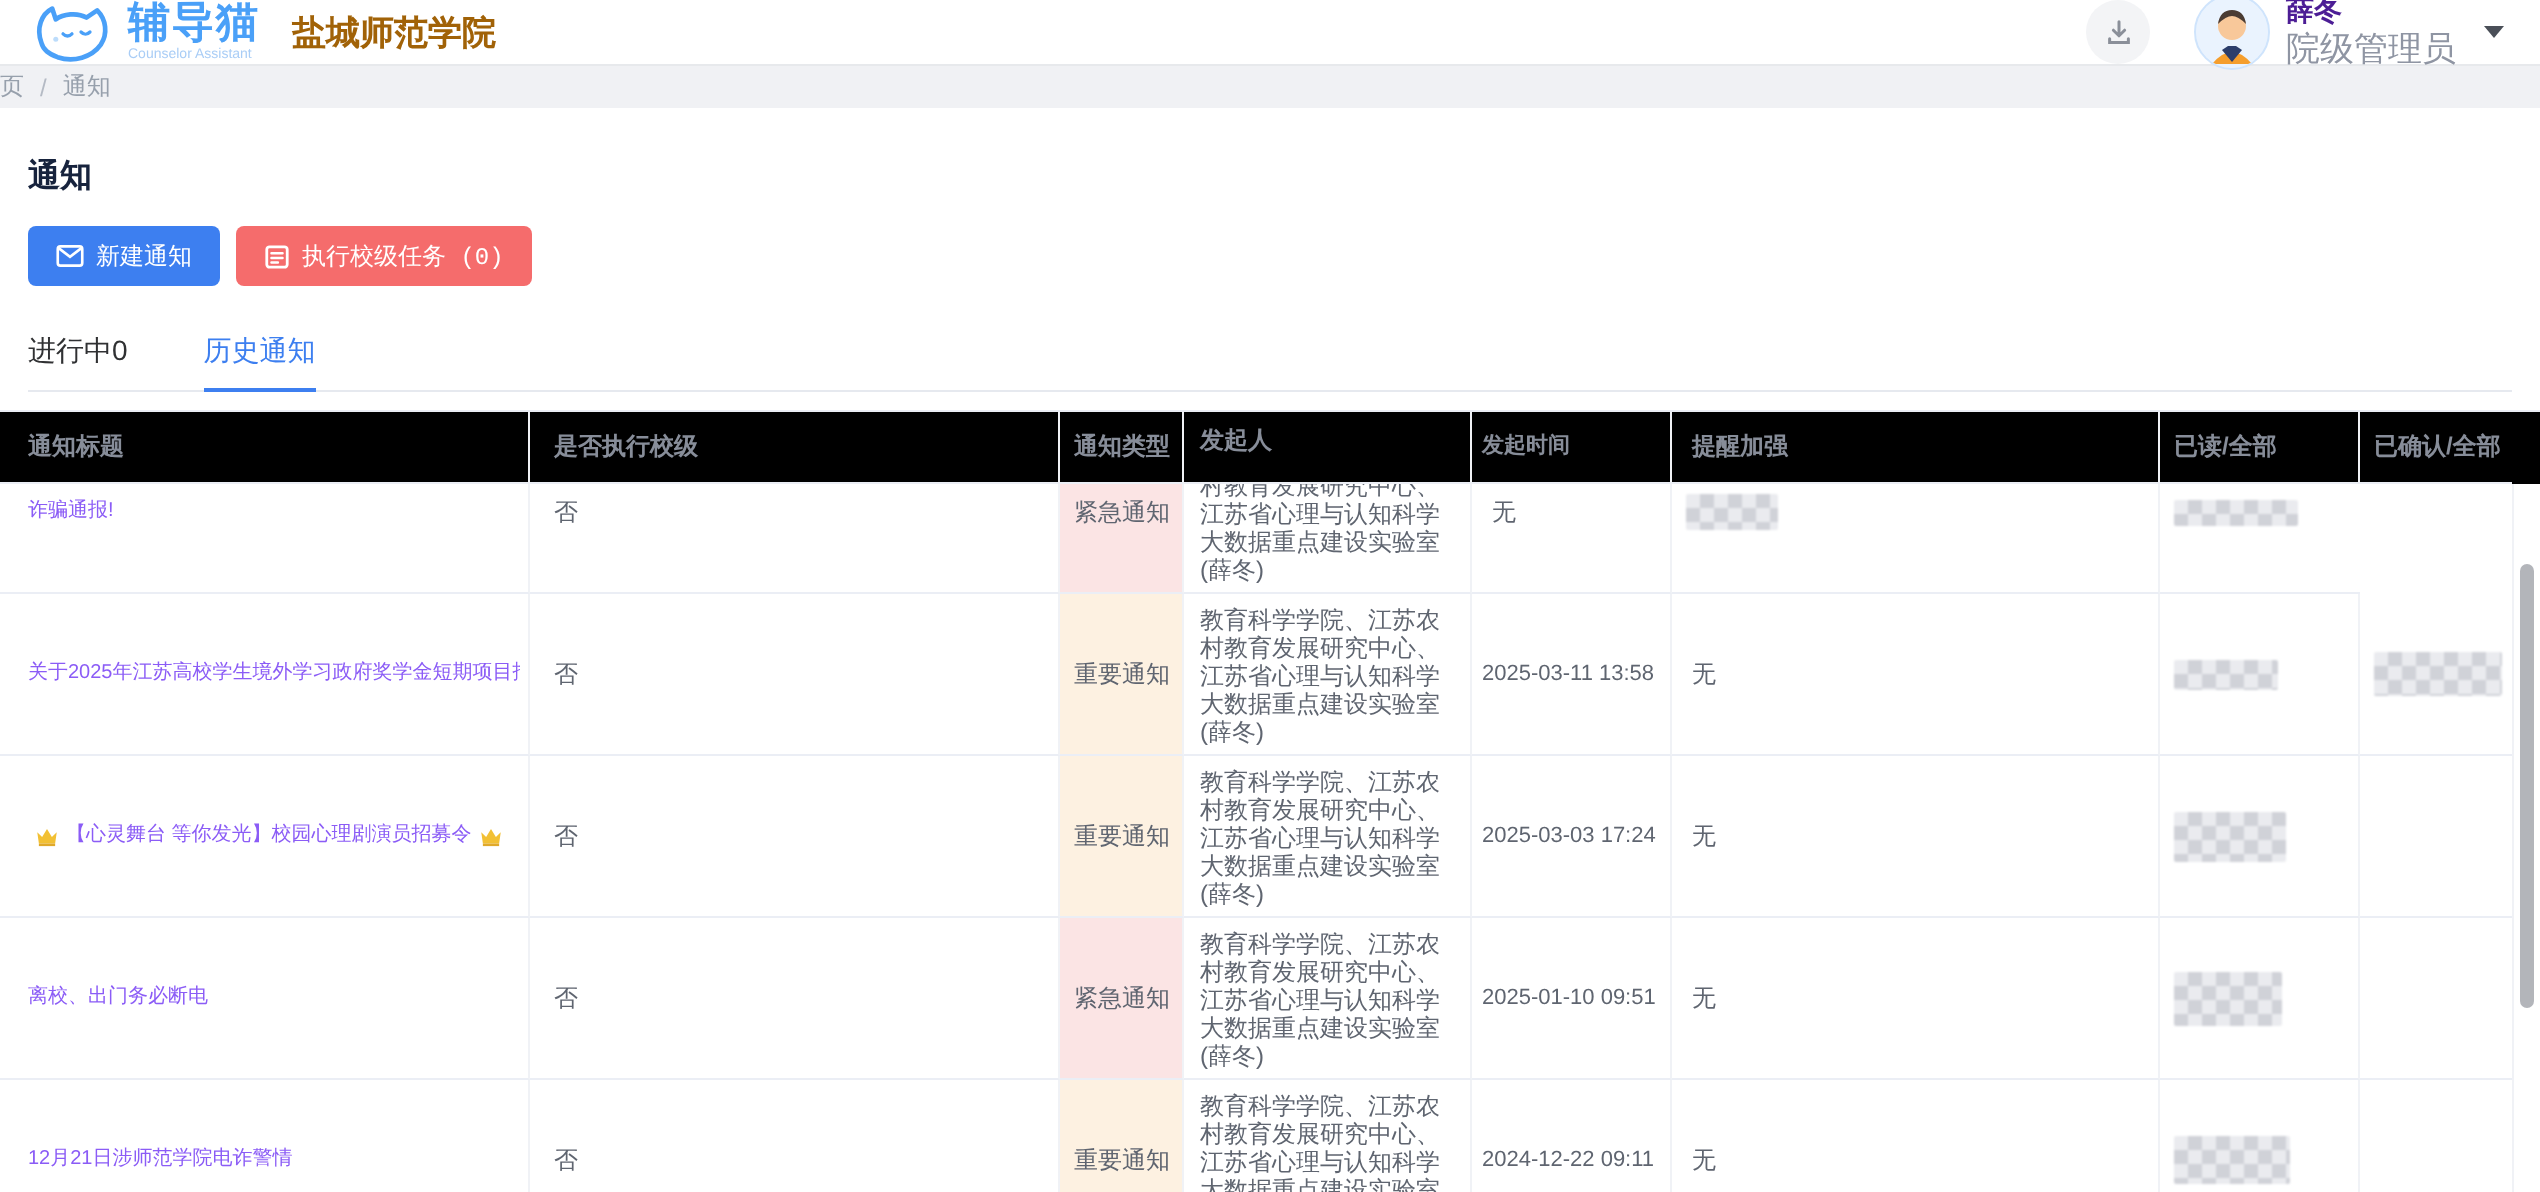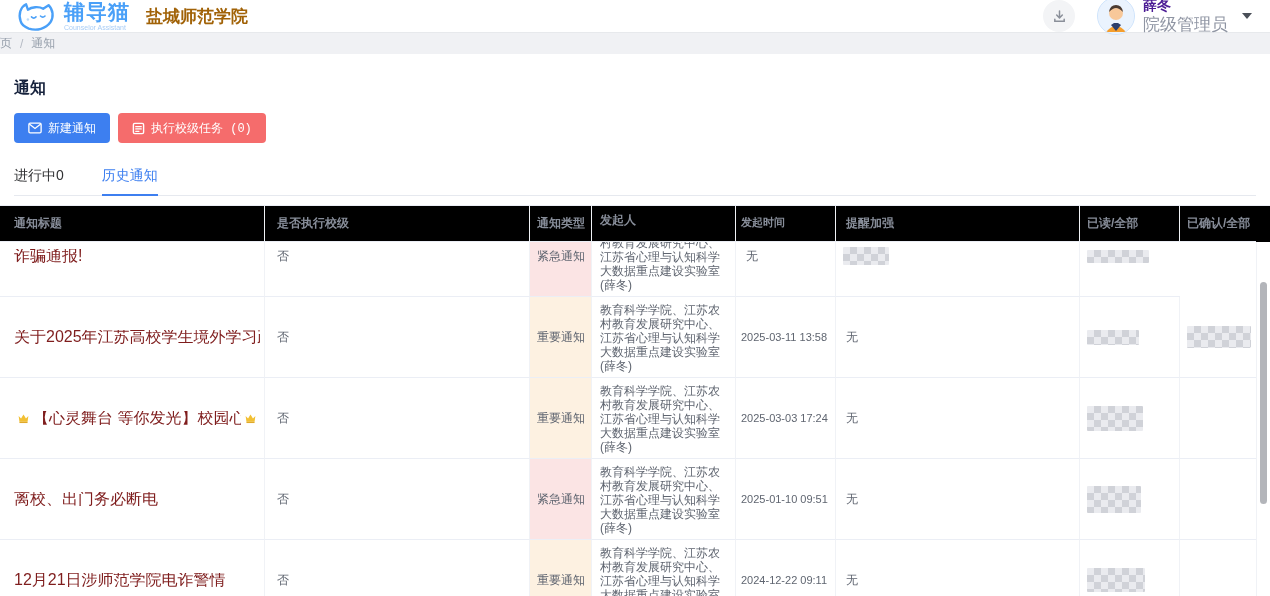--- a/index.html
+++ b/index.html
@@ -63,22 +63,22 @@
   .c-read, .c-confirm { padding-left:7px !important; }
 
   .tbody-viewport { position:relative; height:368px; overflow:hidden; }
   .tbody-inner { margin-top:-26px; width:1256px; }
   .tbody .cell { font-size:12px; color:#5f6570; padding:4px 4px 4px 8px;
     border-bottom:1px solid #ebeef5; border-right:1px solid #f0f2f6;
     line-height:14px; display:flex; align-items:center; }
   .tbody .cell:last-child { border-right:none; }
   .cell.c-sender { display:block; padding-top:6px; word-break:break-all; }
   .cell.c-time { font-size:11px; white-space:nowrap; }
-  .title-link { color:#7f1d1d; cursor:pointer; text-decoration:none; white-space:nowrap;
-    overflow:hidden; font-size:16px; }
+  .title-link { color:#8b5cf6; cursor:pointer; text-decoration:none; white-space:nowrap;
+    overflow:hidden; font-size:10px; }
   .type-urgent    { background:#fbe4e4;text-align:center; }
   .type-important { background:#fdf1e1; }
   .crown { width:13px; height:13px; flex:0 0 auto; margin:0 3px; }
 
   .redact { border-radius:1px; filter:blur(.6px); flex:0 0 auto;
     background:
       linear-gradient(45deg,#d0d2d8 25%,transparent 25%,transparent 75%,#d0d2d8 75%) 0 0/14px 14px,
       linear-gradient(45deg,#d0d2d8 25%,#eaebef 25%,#eaebef 75%,#d0d2d8 75%) 7px 7px/14px 14px; }
 
   .vscroll { position:absolute; right:3px; top:40px; width:7px; height:222px;

